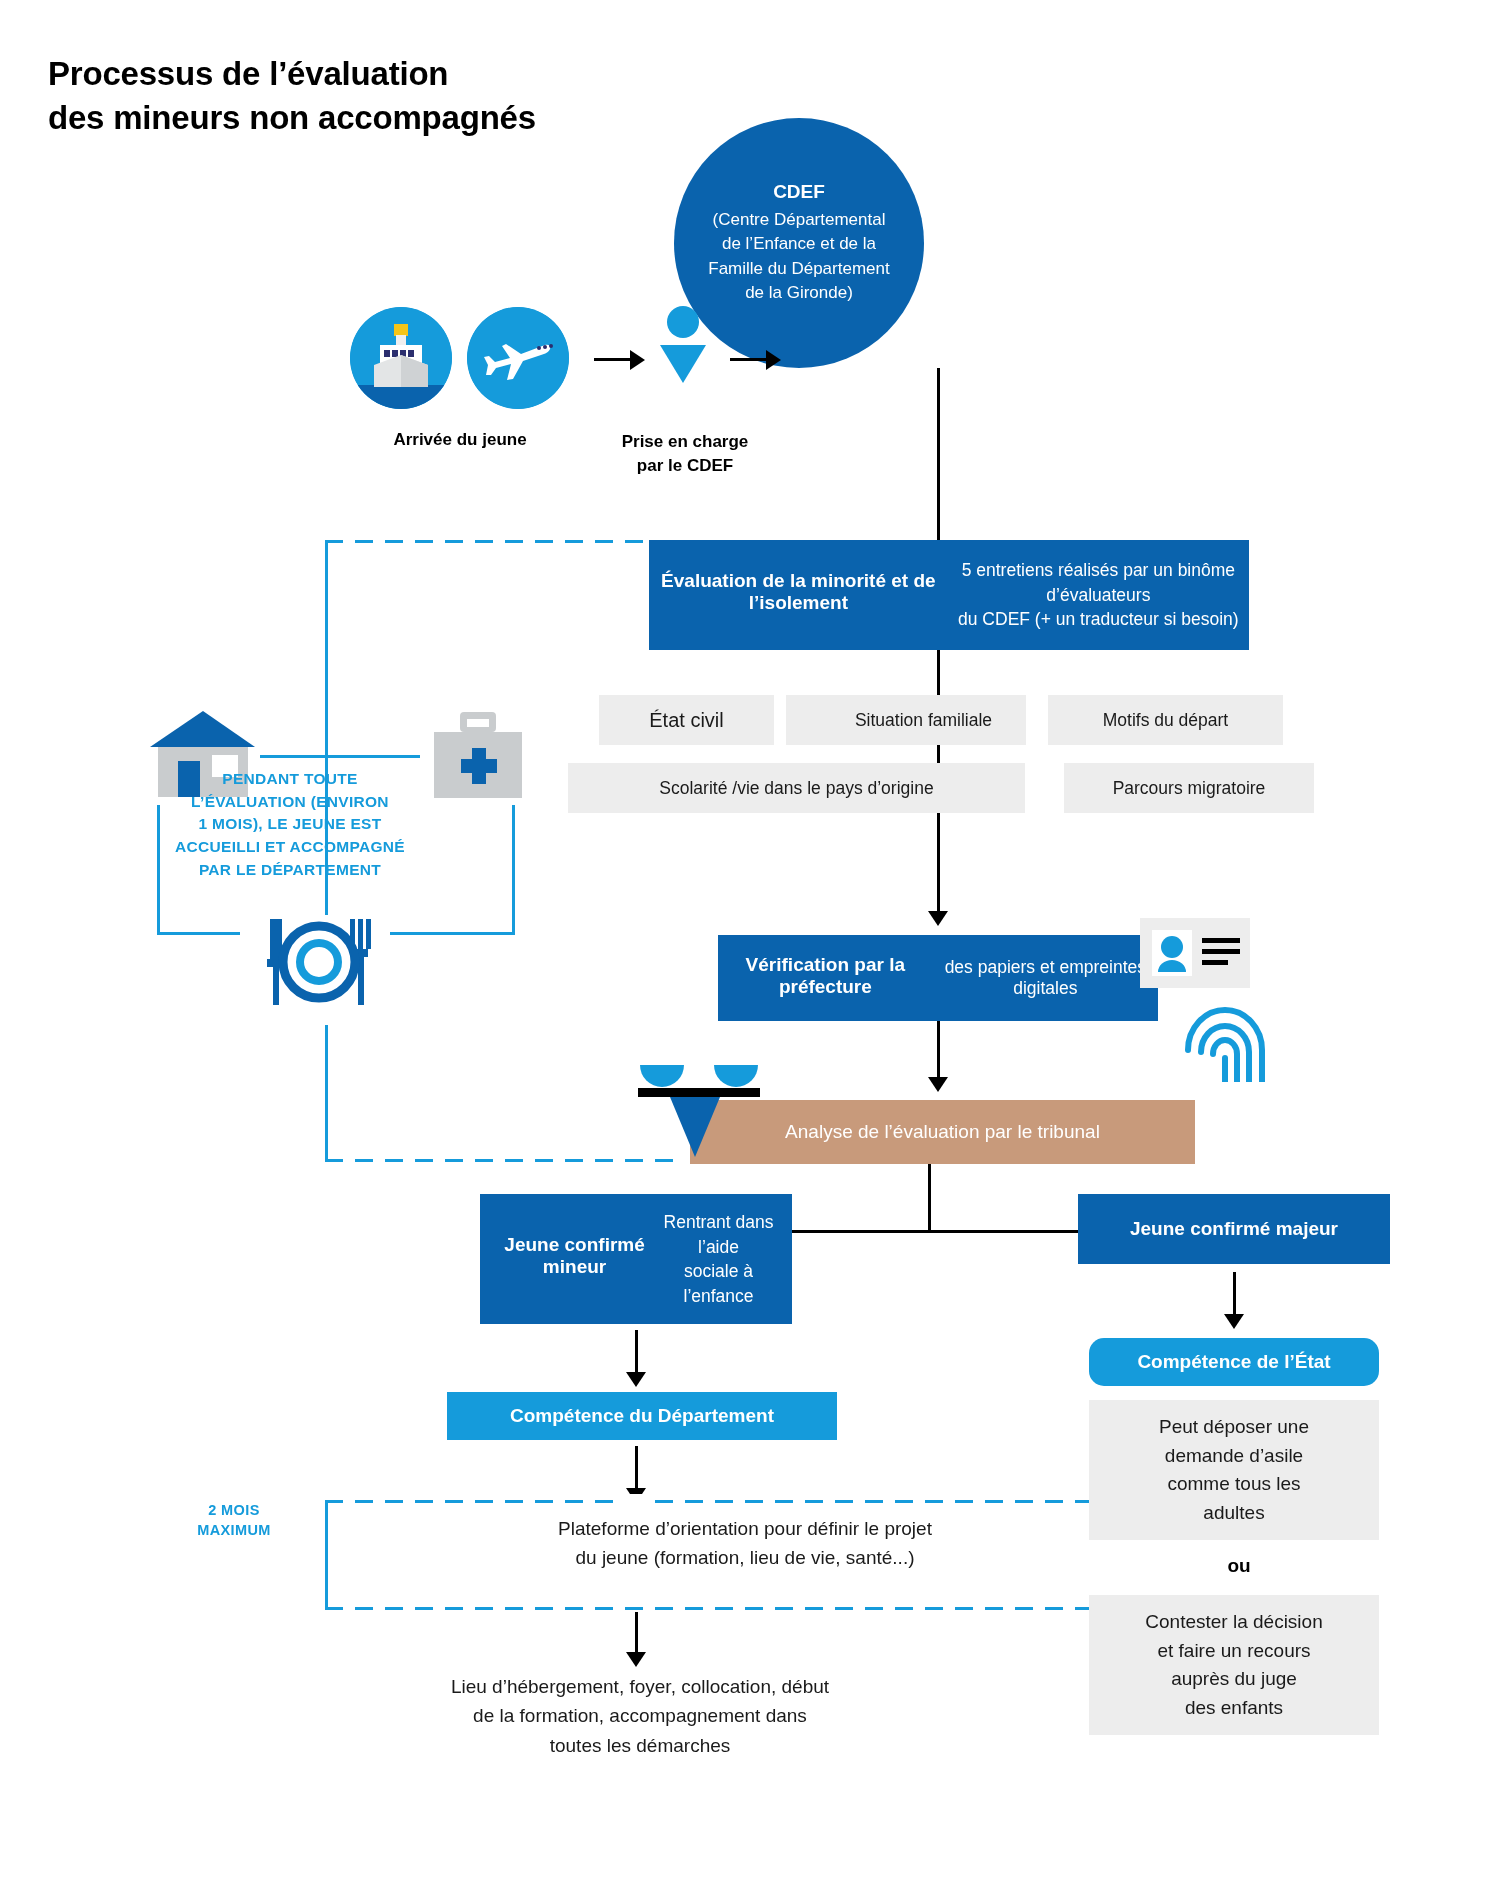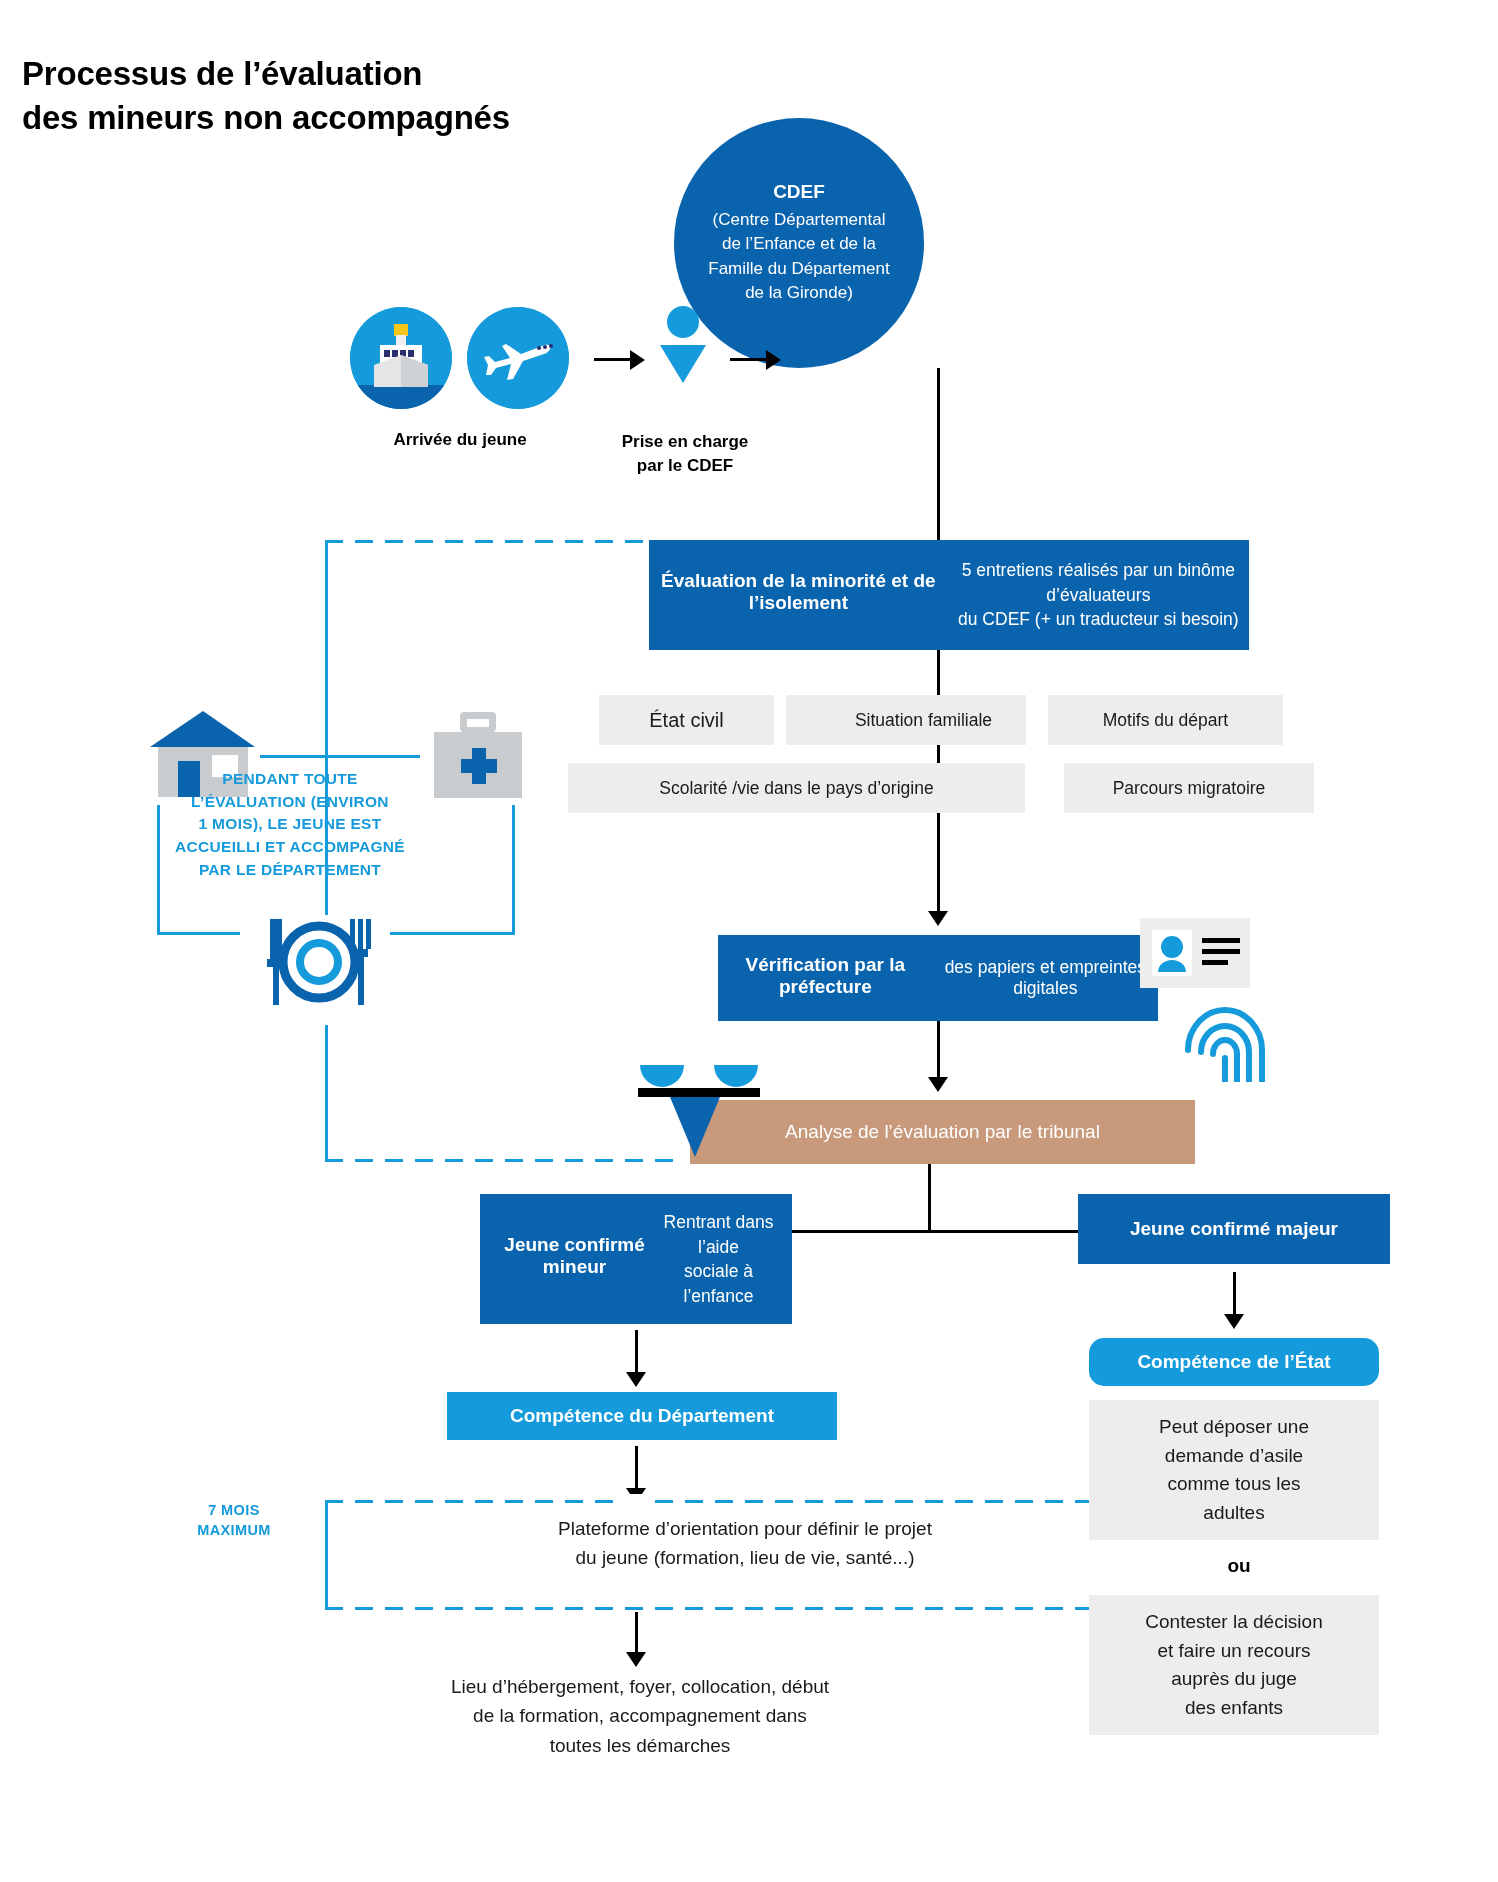--- a/index.html
+++ b/index.html
@@ -7,21 +7,21 @@
     width: 1498px; height: 1882px;
     background: #ffffff;
     font-family: "Liberation Sans", sans-serif;
     position: relative;
     overflow: hidden;
   }
   .abs { position: absolute; }
 
   
   #title {
-    left: 22px; top: 52px;
+    left: 48px; top: 52px;
     font-size: 33px; font-weight: bold; color: #000;
     line-height: 1.32; letter-spacing: -0.2px;
   }
 
   
   .blue-box {
     background: #0A63AD; color: #fff;
     display: flex; flex-direction: row;
     align-items: center; justify-content: center;
     text-align: center;
@@ -300,21 +300,21 @@
 </div>
 
 <div class="abs" style="left:325px; top:1500px; width:820px; height:110px;">
   <div class="abs dash-h" style="left:0; top:0; width:820px;"></div>
   <div class="abs bvline" style="left:0; top:0; height:110px;"></div>
   <div class="abs dash-h" style="left:0; top:107px; width:820px;"></div>
 </div>
 <div class="abs" style="left:617px; top:1494px; width:38px; height:12px; background:#fff;"></div>
 
 <div class="abs" id="six-months">
-  <div>7 MOIS</div>
+  <div>2 MOIS</div>
   <div>MAXIMUM</div>
 </div>
 
 <div class="abs plain-text" style="left:360px; top:1515px; width:770px; font-size:19px; line-height:1.5;">
   <div>Plateforme d’orientation pour définir le projet</div>
   <div>du jeune (formation, lieu de vie, santé...)</div>
 </div>
 
 <div class="abs" style="left:626px; top:1612px; width:20px; height:58px;">
   <div class="abs vline" style="left:9px; top:0; height:42px;"></div>

